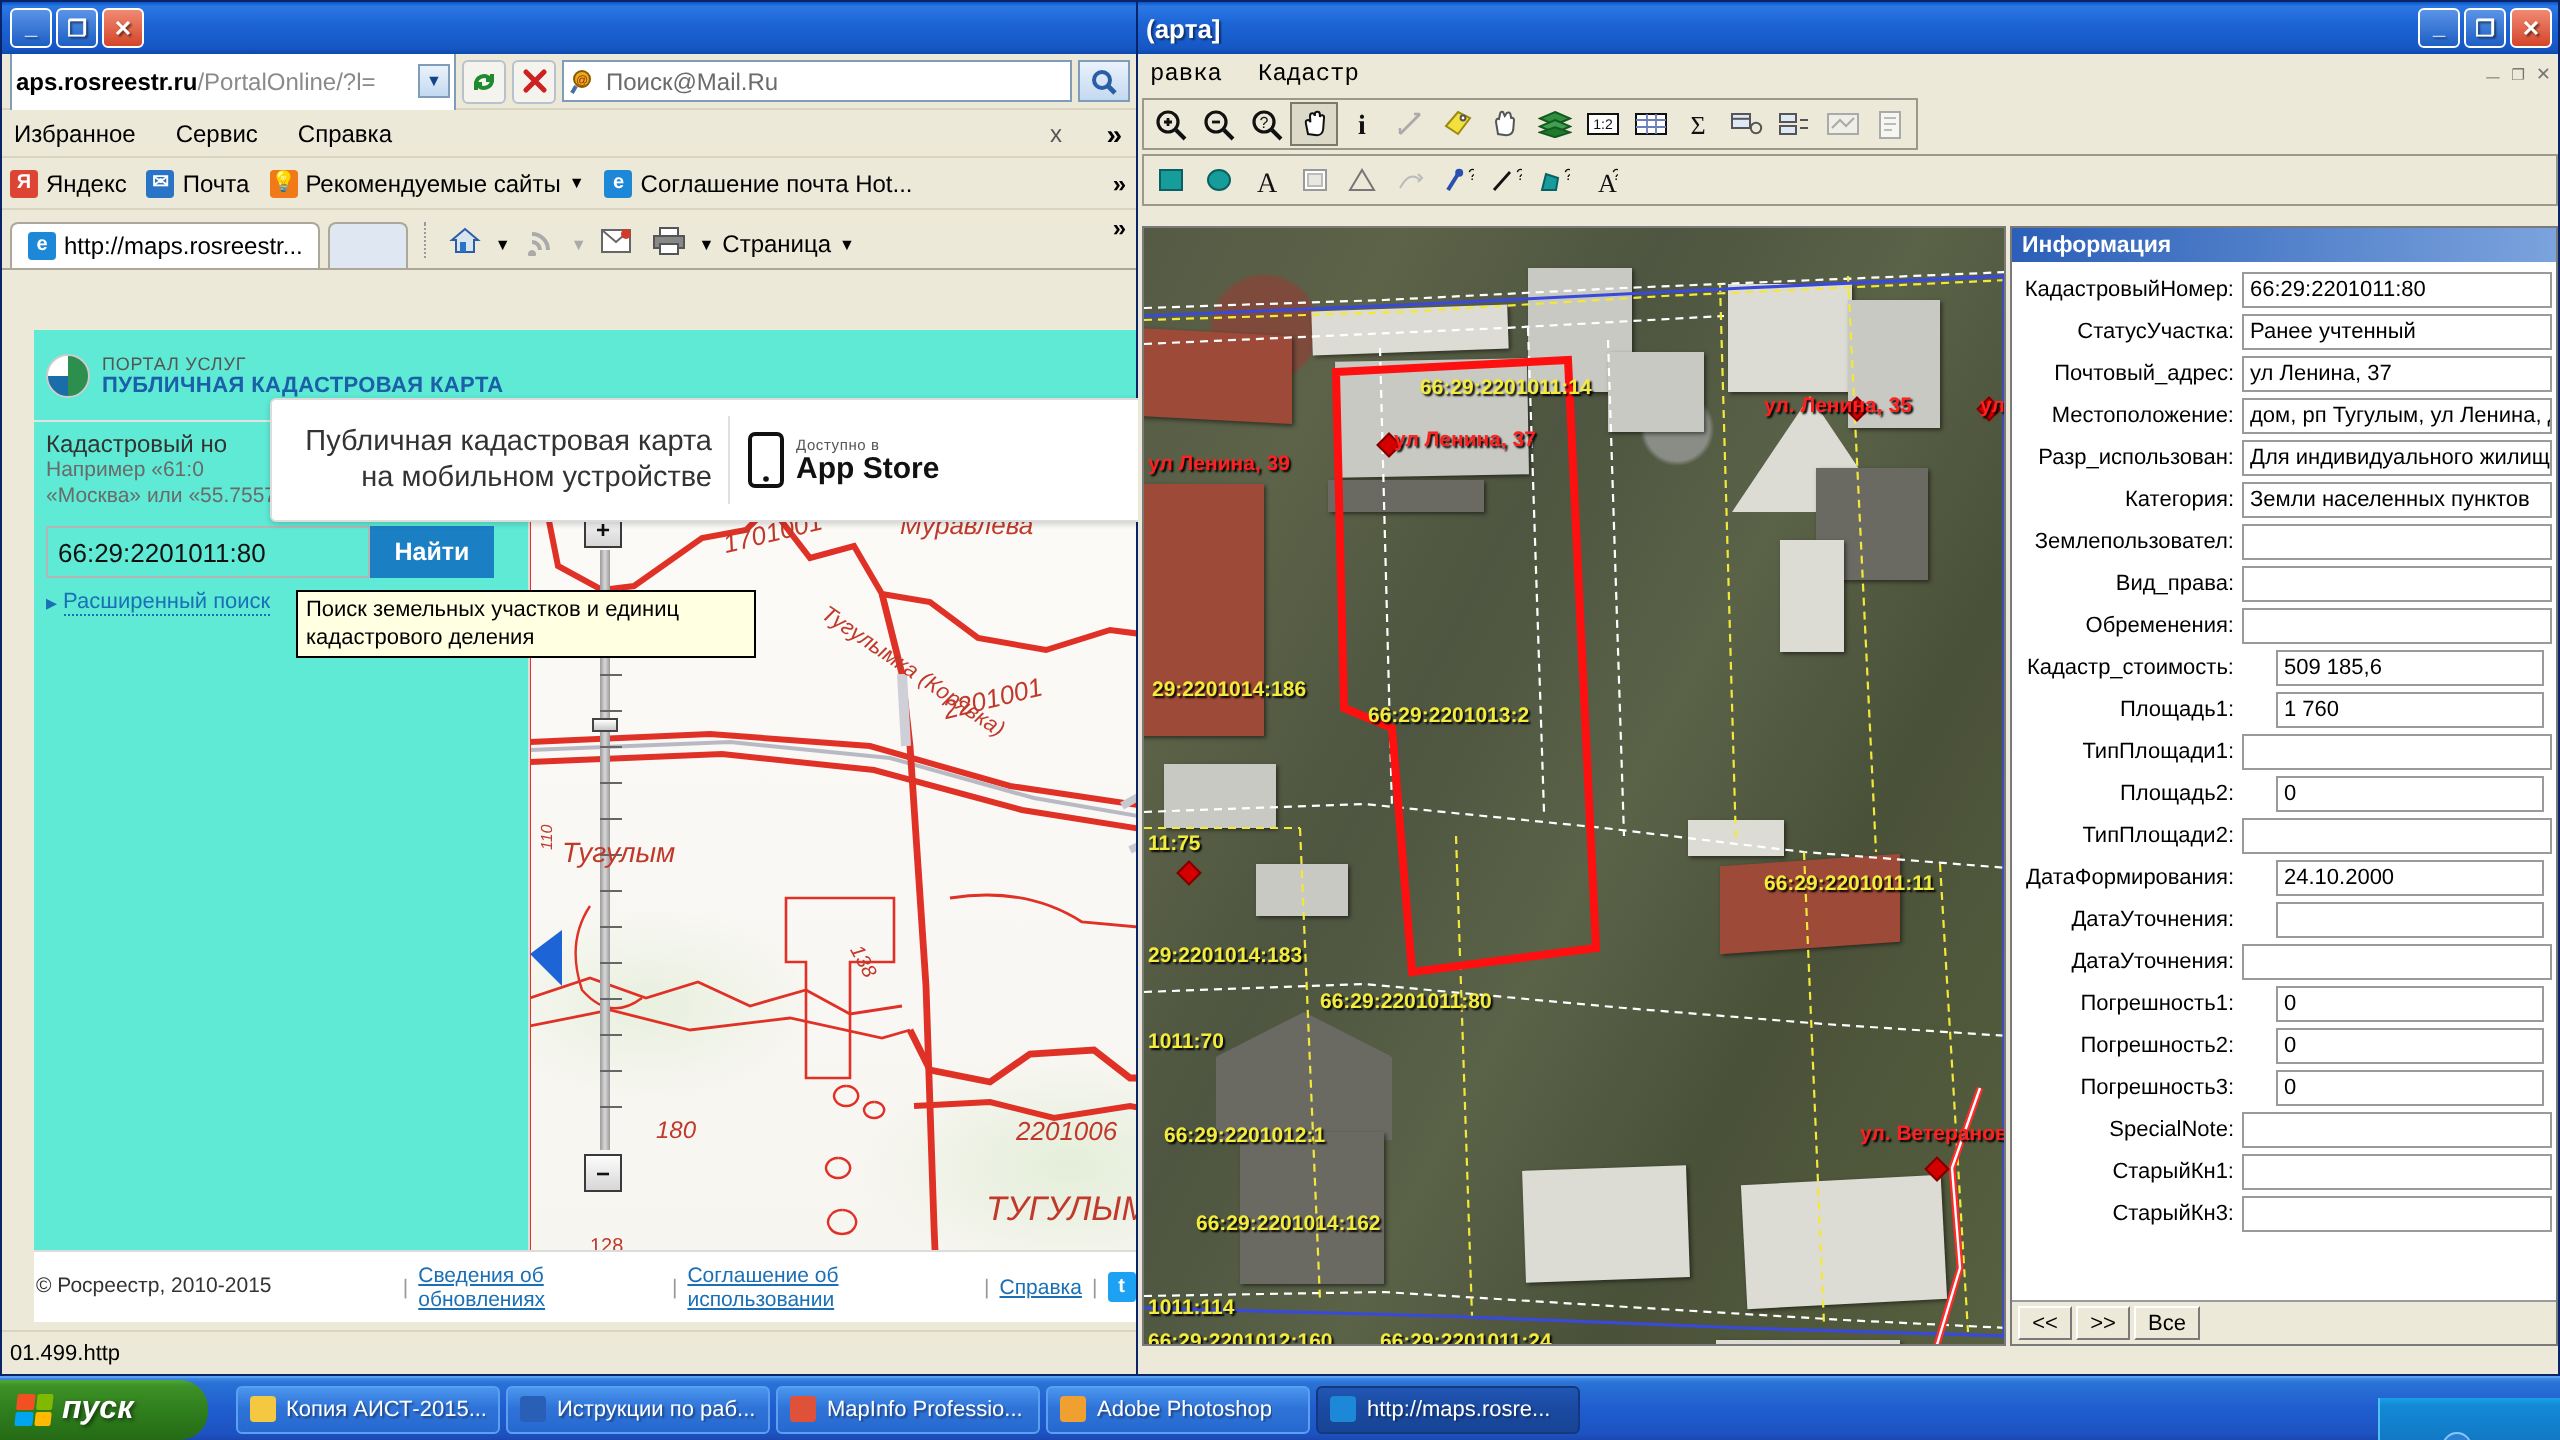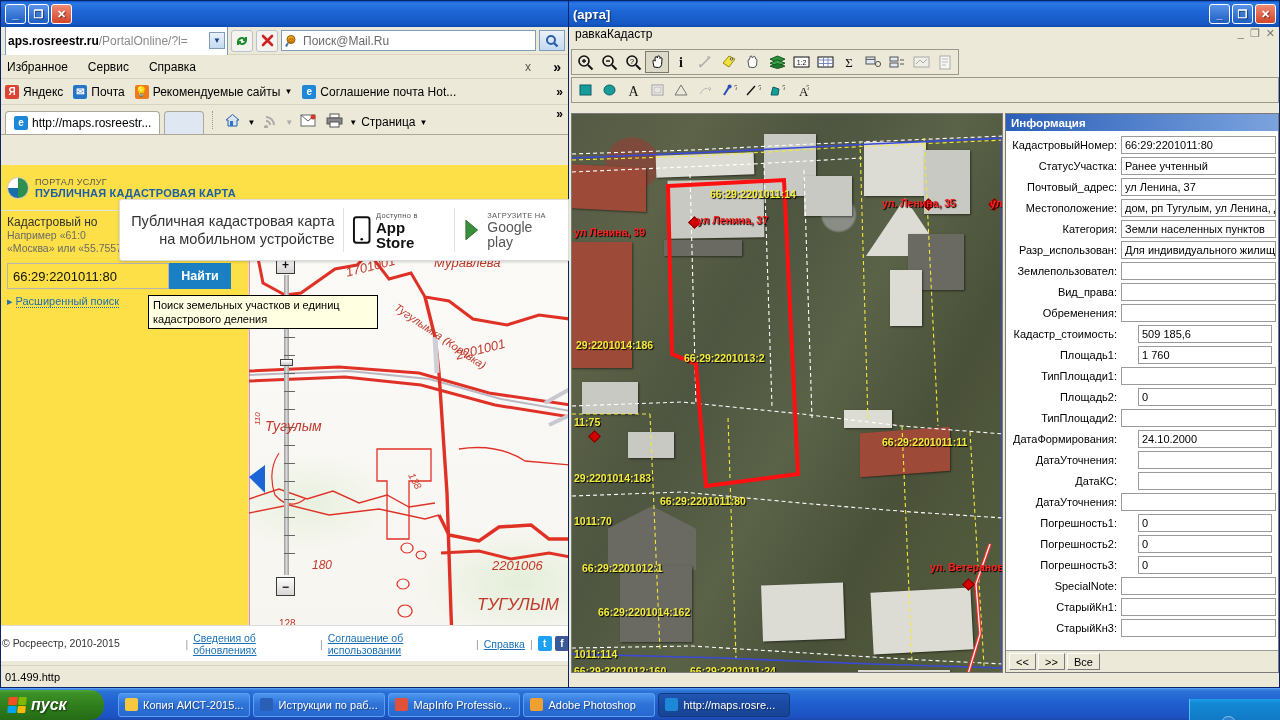--- a/index.html
+++ b/index.html
@@ -67,21 +67,21 @@
   
   .tab-row { height:30px; background:#ece9d8; display:flex; align-items:flex-end;
              padding-left:4px; gap:4px; position:relative; border-bottom:1px solid #aca899;}
   .ie-tab { height:23px; background:#fff; border:1px solid #aca899; border-bottom:none;
             border-radius:4px 4px 0 0; display:flex; align-items:center; gap:4px;
             padding:0 8px; font-size:12px; max-width:160px; overflow:hidden; white-space:nowrap;}
   .ie-tab.blank { width:40px; background:#dfe7f3; }
   .tb-sep { width:1px; height:18px; border-left:1px dotted #999; margin:0 4px; align-self:center;}
 
   
-  .page { position:absolute; left:0; top:164px; width:645px; height:496px; background:#fde047;
+  .page { position:absolute; left:16px; top:164px; width:645px; height:496px; background:#5eead4;
           overflow:hidden;}
   .portal-head { height:46px; display:flex; align-items:center; padding-left:6px; gap:6px;
                  border-bottom:1px solid #e3e3e3;}
   .rr-logo { width:22px;height:22px;border-radius:50%;
              background:conic-gradient(#2d8f4e 0 50%, #1a6ea8 50% 75%, #ffffff 75% 100%);
              border:1px solid #ccc;}
   .portal-t1 { font-size:9px; color:#555; letter-spacing:.4px;}
   .portal-t2 { font-size:11px; color:#1a5fa8; font-weight:bold; letter-spacing:.2px;}
 
   .search-panel { padding:4px 6px 0 6px; width:250px;}
@@ -155,22 +155,22 @@
          text-align:center;line-height:15px;font-weight:bold;}
 
   
   .ie-status { position:absolute; left:0; bottom:0; width:568px; height:22px;
                background:#ece9d8; border-top:1px solid #d8d4c0; display:flex;
                align-items:center; padding-left:4px; font-size:11px;}
 
   
   #mi-window { left:568px; top:0; width:712px; height:688px;
                background:#ece9d8; border:1px solid #0a246a; overflow:hidden;}
-  .mi-menu { height:20px; background:#ece9d8; display:flex; align-items:flex-start;
-             padding-left:6px; font-size:12px; position:relative;}
+  .mi-menu { height:20px; background:#ece9d8; display:flex; align-items:center;
+             gap:18px; padding-left:6px; font-size:12px; position:relative;font-family:Liberation Mono, monospace;}
   .mi-mdi-btns { position:absolute; right:4px; display:flex; gap:6px; color:#777; font-size:11px;}
   .mi-toolbar { background:#ece9d8; padding:2px 0 0 2px;}
   .tbar { display:inline-flex; border:1px solid #9a9a8c; padding:1px; background:#ece9d8;
           gap:0; margin-bottom:2px;}
   .tbtn { width:24px; height:22px; border:1px solid #ece9d8; display:flex;
           align-items:center; justify-content:center; background:#ece9d8;}
   .tbtn.sel { border:1px solid #7a7a6c; background:#dcd9c8;}
   .tbtn svg { display:block; }
 
   
@@ -394,30 +394,20 @@
       <div class="store">
         <svg width="20" height="28" viewBox="0 0 20 28">
             <rect x="2" y="1" width="16" height="26" rx="2.5" fill="none" stroke="#111" stroke-width="2"></rect>
             <circle cx="10" cy="23.5" r="1.4" fill="#111"></circle>
           </svg>
         <span>
           <div class="store-sub">Доступно в</div>
           <div class="store-main">App Store</div>
         </span>
       </div>
-      <div class="store">
-        <svg width="20" height="22" viewBox="0 0 20 22">
-            <path d="M3 1 L15 11 L3 21 Z" fill="#3a8f3a"></path>
-            <path d="M3 1 L15 11 L3 21 Z" fill="none" stroke="#2d702d"></path>
-          </svg>
-        <span>
-          <div class="store-sub">ЗАГРУЗИТЕ НА</div>
-          <div class="store-main" style="color:#555;font-weight:normal;font-size:14px;">Google play</div>
-        </span>
-      </div>
     </div>
 
     <div class="imap">
       <div class="imap-bg"></div>
 
       <svg width="321" height="408" style="position:absolute;left:0;top:0">
         <path d="M8 0 L14 30 L36 42 L52 40 L86 16 L108 12 L120 0" stroke="#e03127" stroke-width="3" fill="none"></path>
         <path d="M120 0 L140 26 L162 20 L176 44 L200 48 L224 66 L258 72 L290 62 L321 66" stroke="#e03127" stroke-width="3" fill="none"></path>
         <path d="M0 118 L90 114 L170 120 L240 140 L321 152" stroke="#e03127" stroke-width="3" fill="none"></path>
         <path d="M0 128 L96 124 L172 132 L246 152 L321 164" stroke="#e03127" stroke-width="3" fill="none"></path>
@@ -794,28 +784,28 @@
         </div>
         <div class="irow">
           <div class="ilbl">Почтовый_адрес:</div>
           <div class="ival"> ул Ленина, 37</div>
         </div>
         <div class="irow">
           <div class="ilbl">Местоположение:</div>
           <div class="ival">дом, рп Тугулым, ул Ленина, д</div>
         </div>
         <div class="irow">
+          <div class="ilbl">Разр_использован:</div>
+          <div class="ival">Для индивидуального жилищ</div>
+        </div>
+        <div class="irow">
           <div class="ilbl">Категория:</div>
           <div class="ival">Земли населенных пунктов</div>
         </div>
         <div class="irow">
-          <div class="ilbl">Разр_использован:</div>
-          <div class="ival">Для индивидуального жилищ</div>
-        </div>
-        <div class="irow">
           <div class="ilbl">Землепользовател:</div>
           <div class="ival"></div>
         </div>
         <div class="irow">
           <div class="ilbl">Вид_права:</div>
           <div class="ival"></div>
         </div>
         <div class="irow">
           <div class="ilbl">Обременения:</div>
           <div class="ival"></div>
@@ -839,24 +829,20 @@
         <div class="irow">
           <div class="ilbl">ТипПлощади2:</div>
           <div class="ival"></div>
         </div>
         <div class="irow">
           <div class="ilbl">ДатаФормирования:</div>
           <div class="ival short">24.10.2000</div>
         </div>
         <div class="irow">
           <div class="ilbl">ДатаУточнения:</div>
-          <div class="ival short"></div>
-        </div>
-        <div class="irow">
-          <div class="ilbl">ДатаКС:</div>
           <div class="ival short"></div>
         </div>
         <div class="irow">
           <div class="ilbl">ДатаУточнения:</div>
           <div class="ival"></div>
         </div>
         <div class="irow">
           <div class="ilbl">Погрешность1:</div>
           <div class="ival short">0</div>
         </div>

